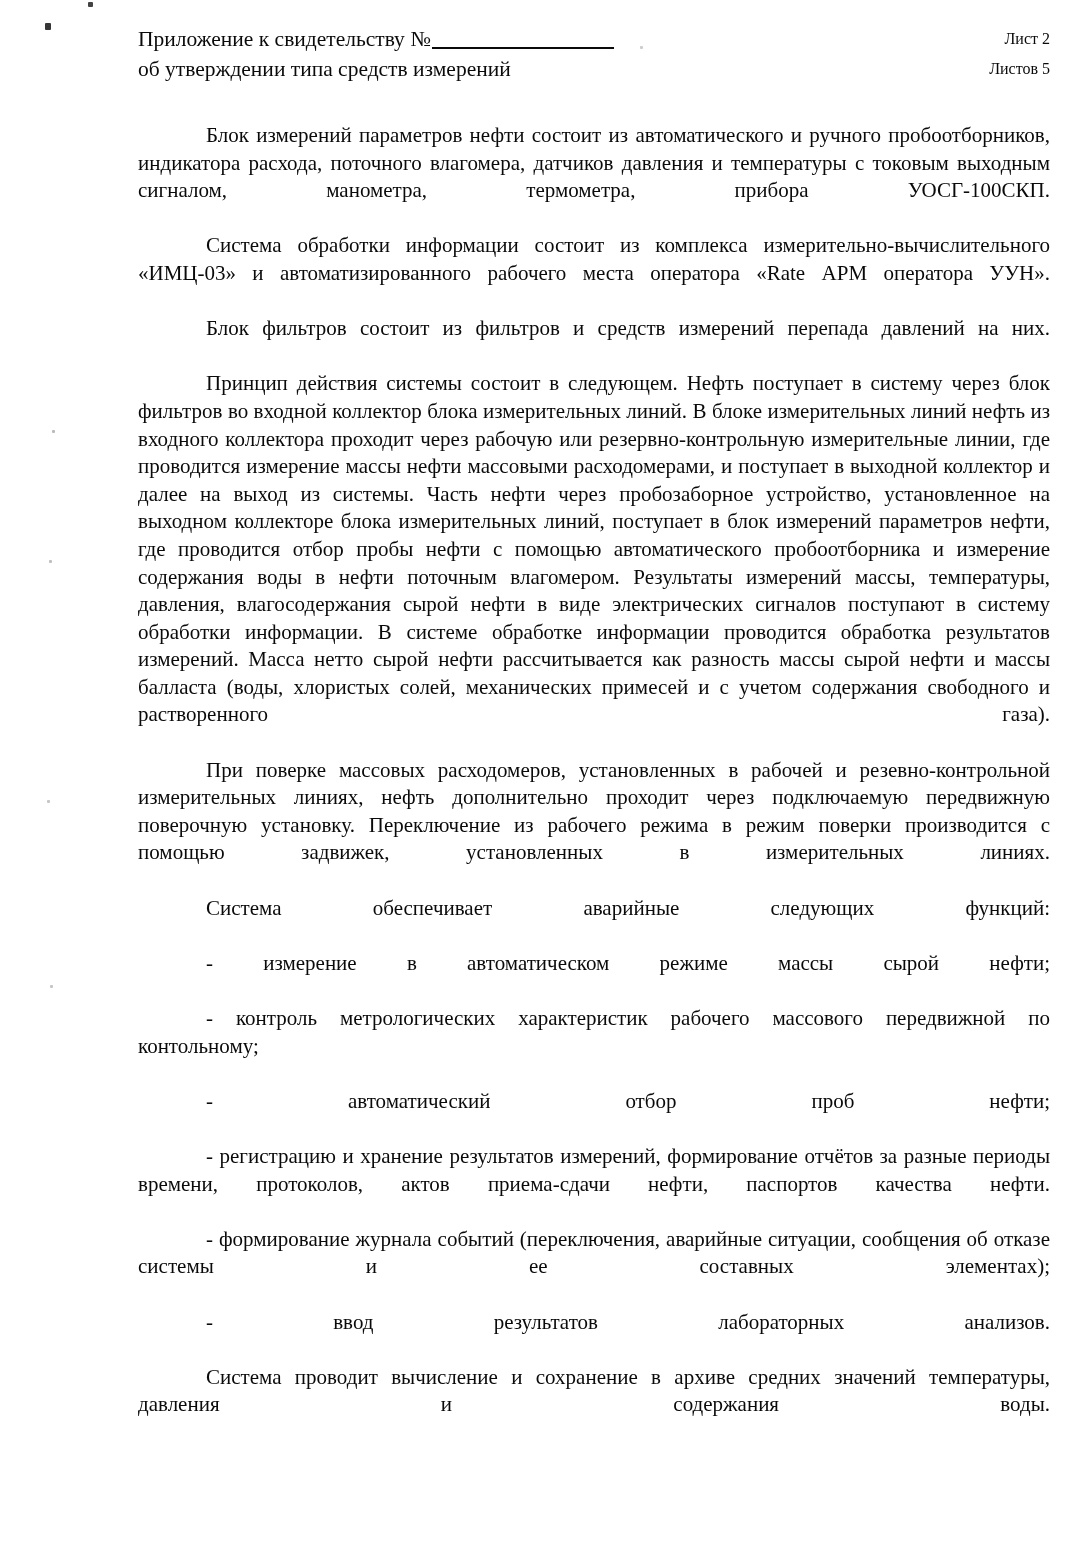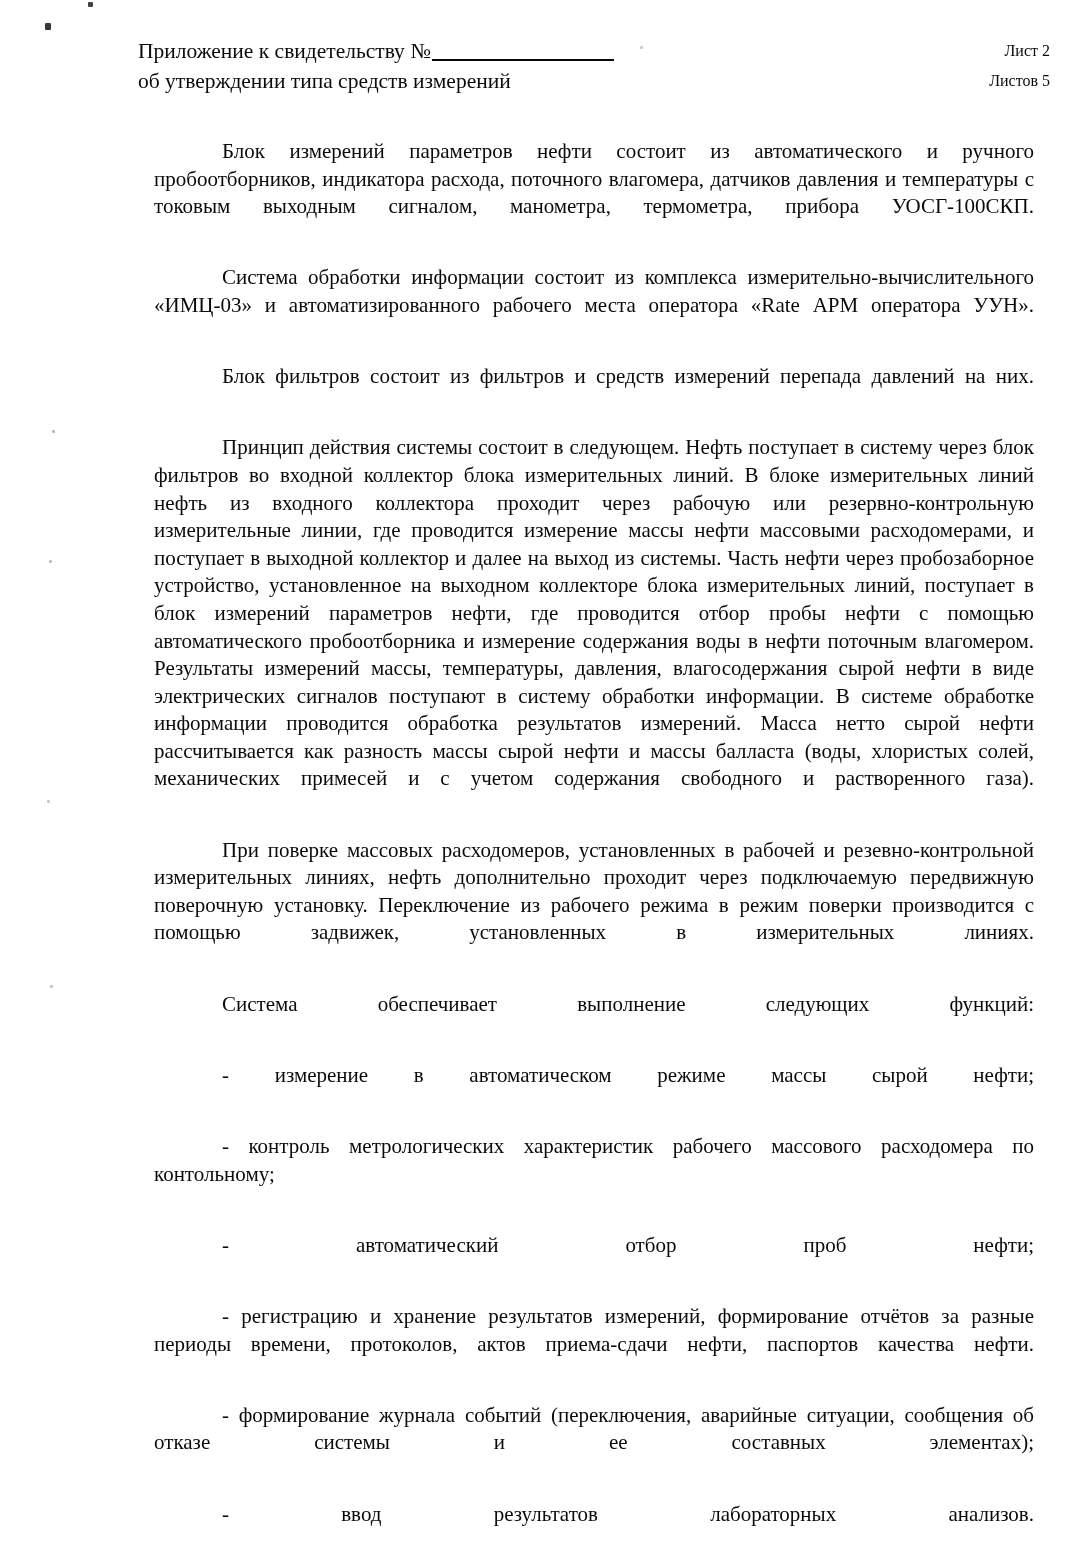--- a/index.html
+++ b/index.html
@@ -30,21 +30,21 @@
   .speckle-c { left: 52px;  top: 430px; width: 3px; height: 3px; opacity: .30; }
   .speckle-d { left: 49px;  top: 560px; width: 3px; height: 3px; opacity: .28; }
   .speckle-e { left: 47px;  top: 800px; width: 3px; height: 3px; opacity: .25; }
   .speckle-f { left: 50px;  top: 985px; width: 3px; height: 3px; opacity: .25; }
   .speckle-g { left: 640px; top: 46px;  width: 3px; height: 3px; opacity: .22; }
 
   
   .doc-header {
     position: absolute;
     left: 138px;
-    top: 36px;
+    top: 24px;
     width: 912px;
     display: flex;
     justify-content: space-between;
     align-items: flex-end;
   }
   .header-left {
     font-size: 21.5px;
     line-height: 30px;
     white-space: nowrap;
   }
@@ -72,21 +72,21 @@
     left: 138px;
     top: 122px;
     width: 912px;
     font-size: 21px;
     line-height: 27.6px;
     text-align: justify;
     text-justify: inter-word;
     hyphens: manual;
   }
   .body-text p {
-    margin: 16px;
+    margin: 0;
     text-indent: 68px;
     text-align: justify;
   }
   .body-text p.bullet {
     text-indent: 68px;
   }
   
   .body-text p::after {
     content: "";
     display: inline-block;
@@ -117,24 +117,24 @@
     </div>
   </div>
 
   <div class="body-text">
 
     <p>Блок  измерений параметров нефти состоит из автоматического и ручного пробоотборников, индикатора расхода, поточного влагомера, датчиков давления и температуры с токовым выходным сигналом, манометра, термометра, прибора УОСГ-100СКП.</p>
     <p>Система обработки информации состоит из комплекса измерительно-вычислительного «ИМЦ-03» и автоматизированного рабочего места оператора «Rate АРМ оператора УУН».</p>
     <p>Блок фильтров состоит из фильтров и средств измерений перепада давлений на них.</p>
     <p>Принцип действия системы состоит в следующем. Нефть поступает в систему через блок фильтров во входной коллектор блока измерительных линий. В блоке измерительных линий нефть из входного коллектора проходит через рабочую или резервно-контрольную измерительные линии, где проводится измерение массы нефти массовыми расходомерами, и поступает в выходной коллектор и далее на выход из системы. Часть нефти через пробозаборное устройство, установленное на выходном коллекторе блока измерительных линий, поступает в блок  измерений параметров нефти, где проводится отбор пробы нефти с помощью автоматического пробоотборника и измерение содержания воды в нефти поточным влагомером. Результаты измерений массы, температуры, давления, влагосодержания сырой нефти в виде электрических сигналов поступают в систему обработки информации. В системе обработке информации проводится обработка результатов измерений. Масса нетто сырой нефти рассчитывается как разность массы сырой нефти и массы балласта (воды, хлористых солей, механических примесей и с учетом содержания свободного и растворенного газа).</p>
     <p>При поверке массовых расходомеров, установленных в рабочей и резевно-контрольной измерительных линиях, нефть дополнительно проходит через подключаемую передвижную поверочную установку. Переключение из рабочего режима в режим поверки производится с помощью задвижек, установленных в измерительных линиях.</p>
-    <p>Система обеспечивает выполнение следующих функций:</p>
+    <p>Система обеспечивает аварийные следующих функций:</p>
 
     <p class="bullet">- измерение в автоматическом режиме массы сырой нефти;</p>
-    <p class="bullet">- контроль метрологических характеристик рабочего массового расходомера по контольному;</p>
+    <p class="bullet">- контроль метрологических характеристик рабочего массового передвижной по контольному;</p>
     <p class="bullet">- автоматический отбор проб нефти;</p>
     <p class="bullet">- регистрацию и хранение результатов измерений, формирование отчётов за разные периоды времени, протоколов, актов приема-сдачи нефти, паспортов качества нефти.</p>
     <p class="bullet">- формирование журнала событий (переключения, аварийные ситуации, сообщения об отказе системы и ее составных элементах);</p>
     <p class="bullet">- ввод результатов лабораторных анализов.</p>
 
     <p>Система проводит вычисление и сохранение в архиве средних значений температуры, давления и содержания воды.</p>
 
   </div>
 
 </div>

